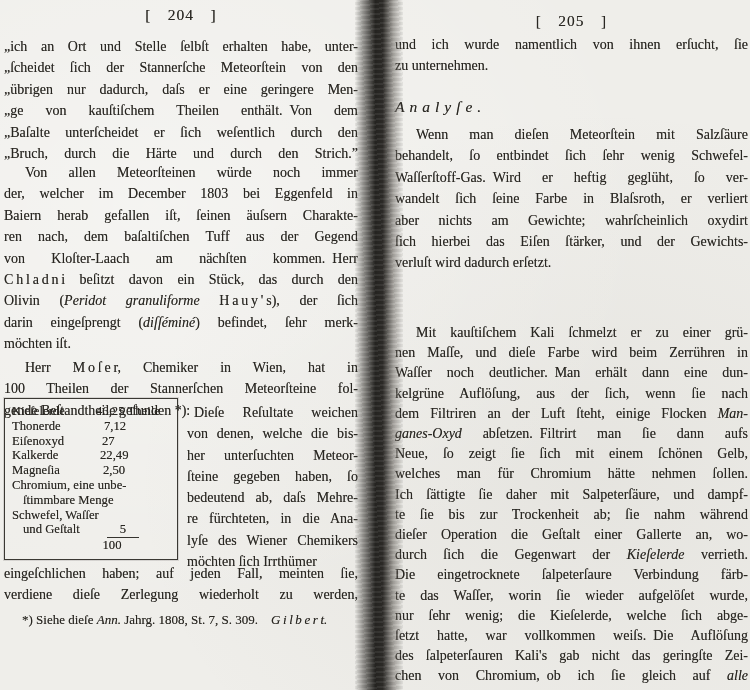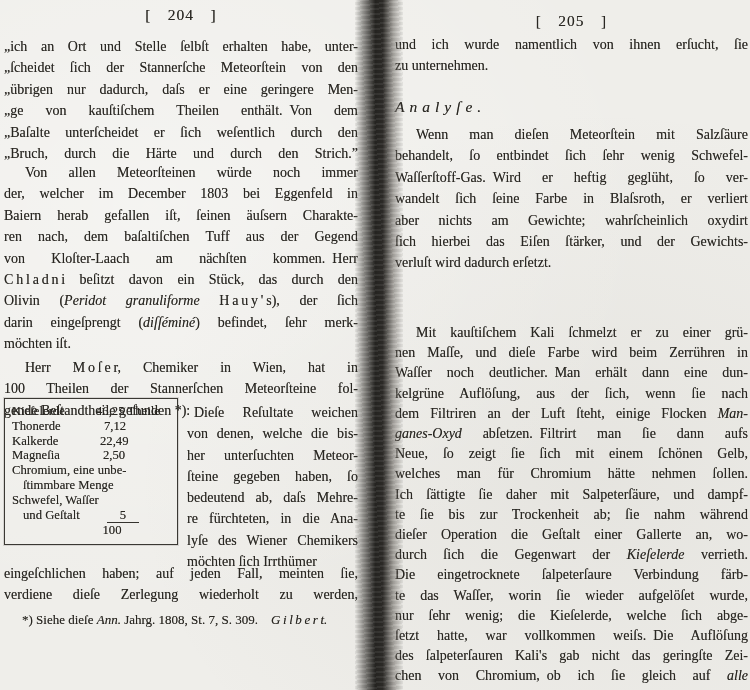--- a/index.html
+++ b/index.html
@@ -100,20 +100,24 @@
       </div>
 
     <div class="ctable">
       <div class="trow">
         <span class="lbl">Kieſelerde</span>
         <span class="val">46,25 Theile</span>
       </div>
       <div class="trow">
         <span class="lbl">Thonerde</span>
         <span class="val" style="padding-left:8px;">7,12</span>
+      </div>
+      <div class="trow">
+        <span class="lbl">Eiſenoxyd</span>
+        <span class="val" style="padding-left:6px;">27</span>
       </div>
       <div class="trow">
         <span class="lbl">Kalkerde</span>
         <span class="val" style="padding-left:4px;">22,49</span>
       </div>
       <div class="trow">
         <span class="lbl">Magneſia</span>
         <span class="val" style="padding-left:7px;text-align:center;">2,50</span>
       </div>
       <div class="trow full">

